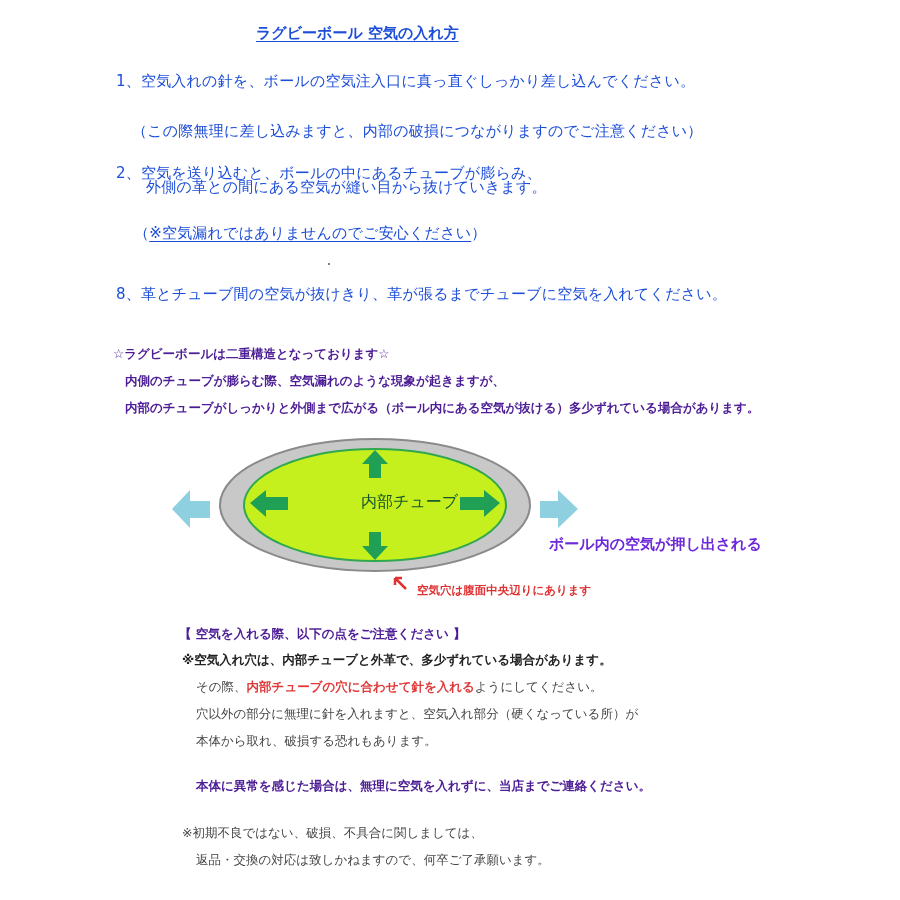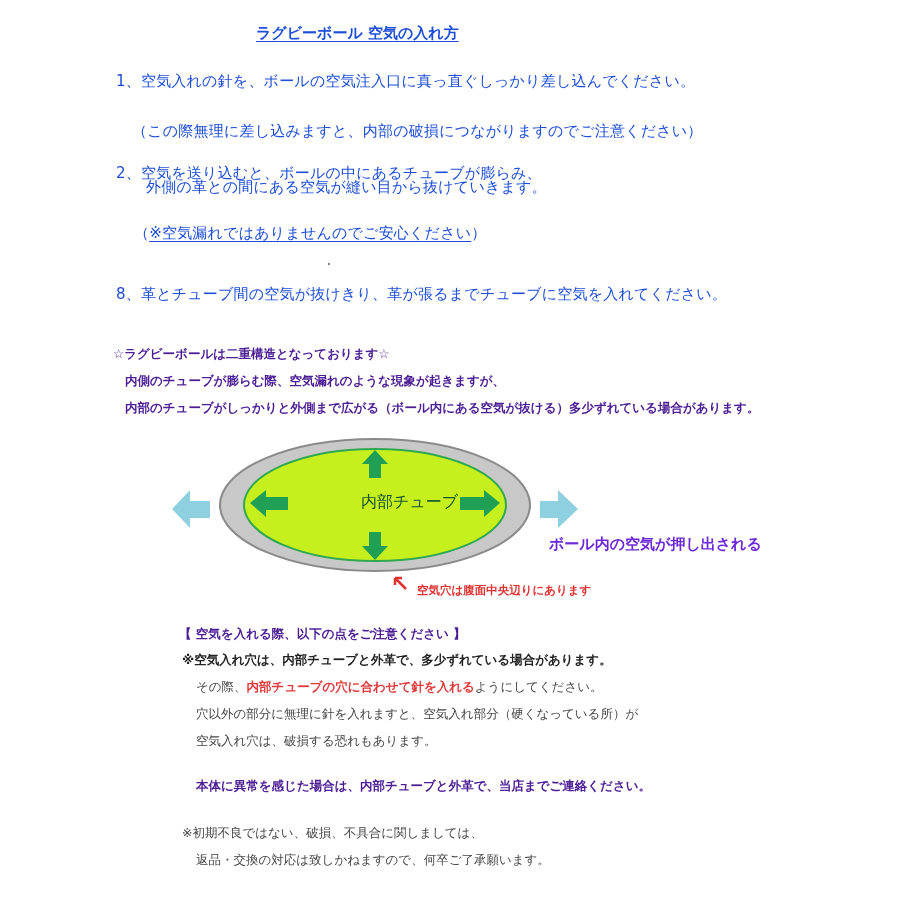--- a/index.html
+++ b/index.html
@@ -76,18 +76,18 @@
     </svg>
 </div>
 <div class="abs red-label" style="left:417px; top:583px;">空気穴は腹面中央辺りにあります</div>
 
 <div class="abs bold-sm" style="left:179px; top:626px;">【 空気を入れる際、以下の点をご注意ください 】</div>
 <div class="abs" style="left:182px; top:652px; font-size:12.5px; font-weight:bold; color:#222;">※空気入れ穴は、内部チューブと外革で、多少ずれている場合があります。</div>
 <div class="abs note" style="left:196px; top:679px;">
   <span>その際、</span><span class="red">内部チューブの穴に合わせて針を入れる</span><span>ようにしてください。</span>
 </div>
 <div class="abs note" style="left:196px; top:706px;">穴以外の部分に無理に針を入れますと、空気入れ部分（硬くなっている所）が</div>
-<div class="abs note" style="left:196px; top:733px;">空気入れ穴は、破損する恐れもあります。</div>
+<div class="abs note" style="left:196px; top:733px;">本体から取れ、破損する恐れもあります。</div>
 
-<div class="abs bold-sm" style="left:196px; top:778px;">本体に異常を感じた場合は、内部チューブと外革で、当店までご連絡ください。</div>
+<div class="abs bold-sm" style="left:196px; top:778px;">本体に異常を感じた場合は、無理に空気を入れずに、当店までご連絡ください。</div>
 
 <div class="abs note" style="left:182px; top:825px;">※初期不良ではない、破損、不具合に関しましては、</div>
 <div class="abs note" style="left:196px; top:852px;">返品・交換の対応は致しかねますので、何卒ご了承願います。</div>
 
 </body></html>

